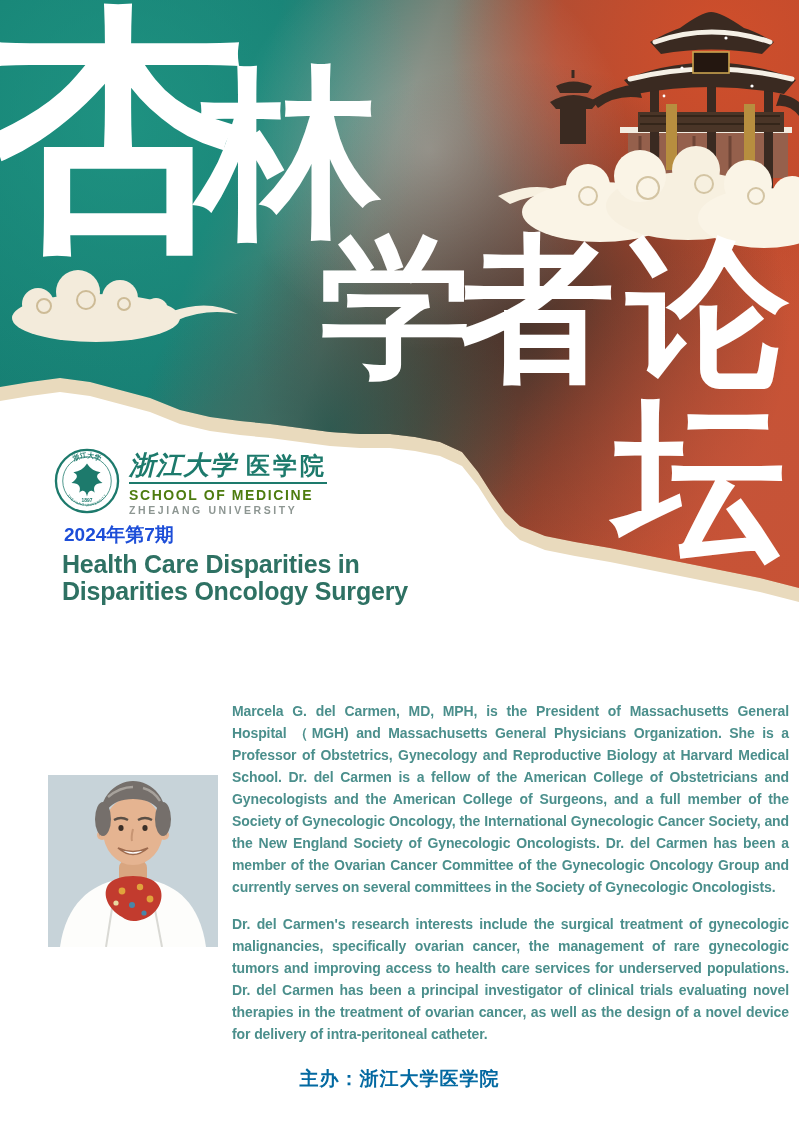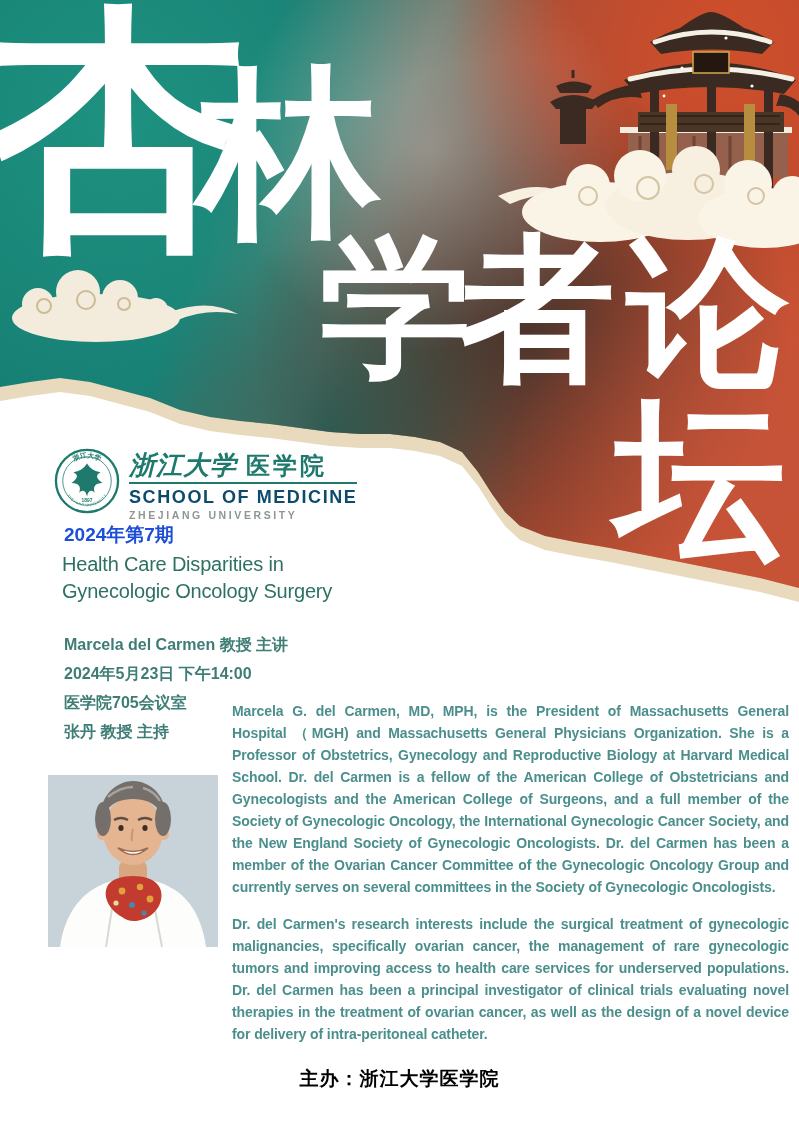--- a/index.html
+++ b/index.html
@@ -18,38 +18,38 @@
   .logo{position:absolute;left:54px;top:448px;display:flex;align-items:flex-start;gap:9px;}
   .logo-seal{width:66px;height:66px;flex:0 0 auto;}
   .logo-text{padding-top:4px;}
   .logo-row1{display:flex;align-items:baseline;gap:9px;color:#1d7a6c;}
   .logo-calli{
     font-family:"DejaVu Serif","Liberation Serif",serif;
     font-size:26px;font-weight:700;font-style:italic;letter-spacing:1px;line-height:1;
   }
   .logo-cn-school{font-size:24px;font-weight:700;letter-spacing:3px;line-height:1;}
   .logo-divider{height:2px;background:#1d7a6c;margin:4px 0 3px;width:100%;}
-  .logo-en1{font-size:18px;font-weight:700;letter-spacing:1.6px;color:#0c4a6e;line-height:1.15;}
+  .logo-en1{font-size:14px;font-weight:700;letter-spacing:1.6px;color:#4d7c0f;line-height:1.15;}
   .logo-en2{font-size:10.5px;font-weight:700;letter-spacing:2.6px;color:#8d9692;line-height:1.35;}
   
   .issue{position:absolute;left:64px;top:522px;font-size:19px;font-weight:700;color:#1d4ed8;}
-  .event-title{position:absolute;left:62px;top:551px;font-size:20px;font-weight:400;
+  .event-title{position:absolute;left:62px;top:551px;font-size:25px;font-weight:700;
     color:#2e7163;line-height:27px;letter-spacing:-0.2px;}
   .meta{position:absolute;left:64px;top:630px;color:#3e7d75;font-size:16px;font-weight:700;}
   .meta div{line-height:29px;}
   
   .photo{position:absolute;left:48px;top:775px;width:170px;height:172px;background:#c7d3d9;overflow:hidden;}
   .photo svg{display:block;}
   
   .bio{position:absolute;left:232px;top:700px;width:557px;color:#4b8f8c;
     font-size:14px;font-weight:700;line-height:22px;text-align:justify;letter-spacing:-0.1px;}
   .bio p{margin:0 0 15px 0;}
   
   .organizer{position:absolute;left:0;top:1066px;width:100%;text-align:center;
-    font-size:19px;font-weight:700;color:#000000;letter-spacing:1px;}
+    font-size:19px;font-weight:700;color:#0369a1;letter-spacing:1px;}
 </style>
 </head>
 <body>
 
 <div id="poster">
 
   <svg id="header-art" viewBox="0 0 799 660" xmlns="http://www.w3.org/2000/svg">
     <defs>
       <linearGradient id="gradBase" gradientUnits="userSpaceOnUse" x1="0" y1="40" x2="799" y2="320">
         <stop offset="0" stop-color="#158073"></stop>
@@ -202,29 +202,23 @@
       <div class="logo-divider"></div>
       <div class="logo-en1">SCHOOL OF MEDICINE</div>
       <div class="logo-en2">ZHEJIANG UNIVERSITY</div>
     </div>
   </div>
 
   <div class="issue">2024年第7期</div>
 
   <div class="event-title">
     <div>Health Care Disparities in</div>
-    <div>Gynecologic Oncology Surgery</div>
-  </div>
-
-  <div class="meta">
-    <div>Marcela del Carmen 教授 主讲</div>
-    <div>2024年5月23日 下午14:00</div>
-    <div>医学院705会议室</div>
-    <div>张丹 教授 主持</div>
-  </div>
+    <div>Disparities Oncology Surgery</div>
+  </div>
+
 
   <div class="photo">
     <svg width="170" height="172" viewBox="0 0 170 172">
       <rect width="170" height="172" fill="#c7d3d9"></rect>
 
       <path d="M12,172 C18,128 44,110 68,105 L102,105 C128,110 152,128 158,172 Z" fill="#fdfdfb"></path>
       <path d="M68,108 L58,172 M102,108 L114,172" stroke="#d9d9d4" stroke-width="2" fill="none"></path>
 
       <rect x="71" y="84" width="28" height="28" rx="9" fill="#d9a680"></rect>
 

